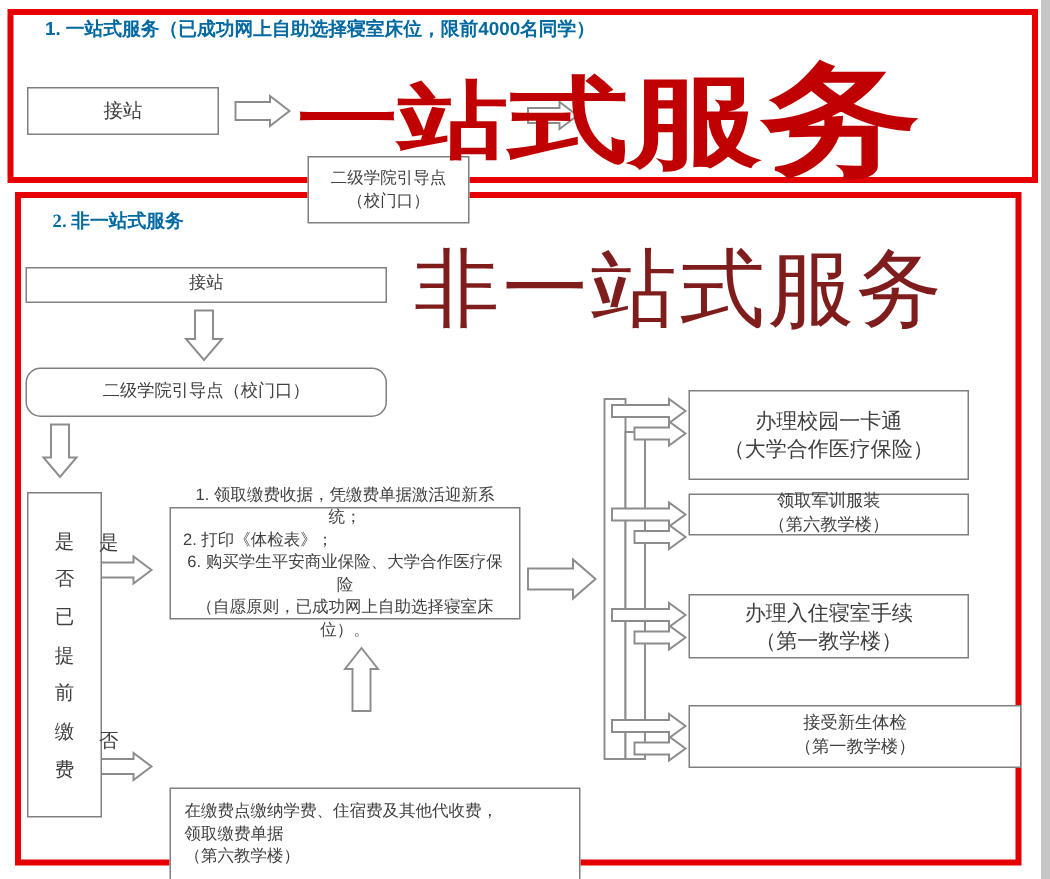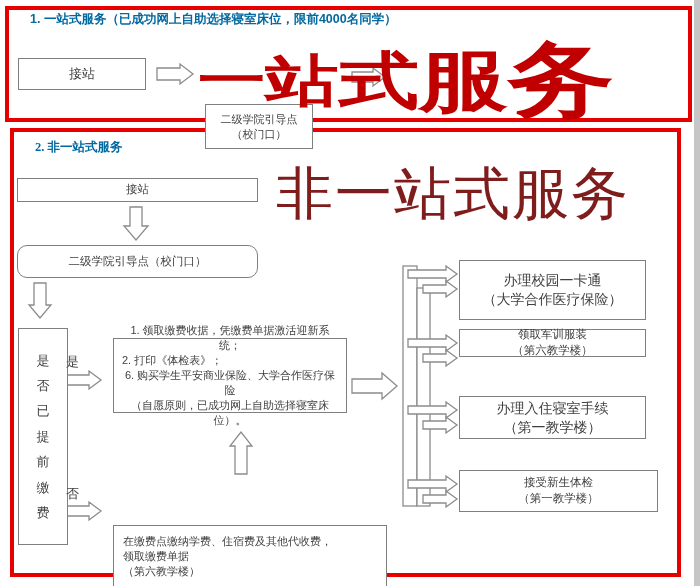--- a/index.html
+++ b/index.html
@@ -25,21 +25,21 @@
   .c2 { left:17px; top:245px; width:241px; height:33px; font-size:11.5px;border-radius:10px; }
   .c3 { left:18px; top:328px; width:50px; height:217px; font-size:13px; }
   .c3 .vert { width:15px; word-break:break-all; line-height:1.95; text-align:center; }
   .c4 { left:113px; top:338px; width:234px; height:75px; font-size:11px;
         text-align:center; align-items:flex-start; justify-content:center; padding:5px 8px; line-height:15px; }
   .c5 { left:113px; top:492px; width:274px; height:63px; font-size:11px;
         text-align:right; align-items:flex-start; justify-content:center; padding:5px 9px; line-height:15px;margin-top:33px; }
   .r1 { left:459px; top:260px; width:187px; height:60px; font-size:14px;justify-content:center; }
   .r2 { left:459px; top:329px; width:187px; height:28px; font-size:11.5px; }
   .r3 { left:459px; top:396px; width:187px; height:43px; font-size:14px; }
-  .r4 { left:459px; top:470px; width:199px; height:42px; font-size:11.5px; }
+  .r4 { left:459px; top:470px; width:222px; height:42px; font-size:11.5px; }
   .branch-label { position:absolute; color:#3f3f3f; font-size:13px; z-index:2; }
   .lbl-yes { left:66px; top:353px; }
   .lbl-no  { left:66px; top:485px; }
   .wm1 {
     position:absolute; left:198px; top:36px; width:452px; height:90px;
     display:flex; align-items:center; z-index:6; color:#c00000; font-weight:bold;
     font-family:"Liberation Serif", serif; transform:scaleX(1.30); transform-origin:left center;
     pointer-events:none; line-height:1; white-space:nowrap;
   }
   .wm1 span { display:inline-block; }

